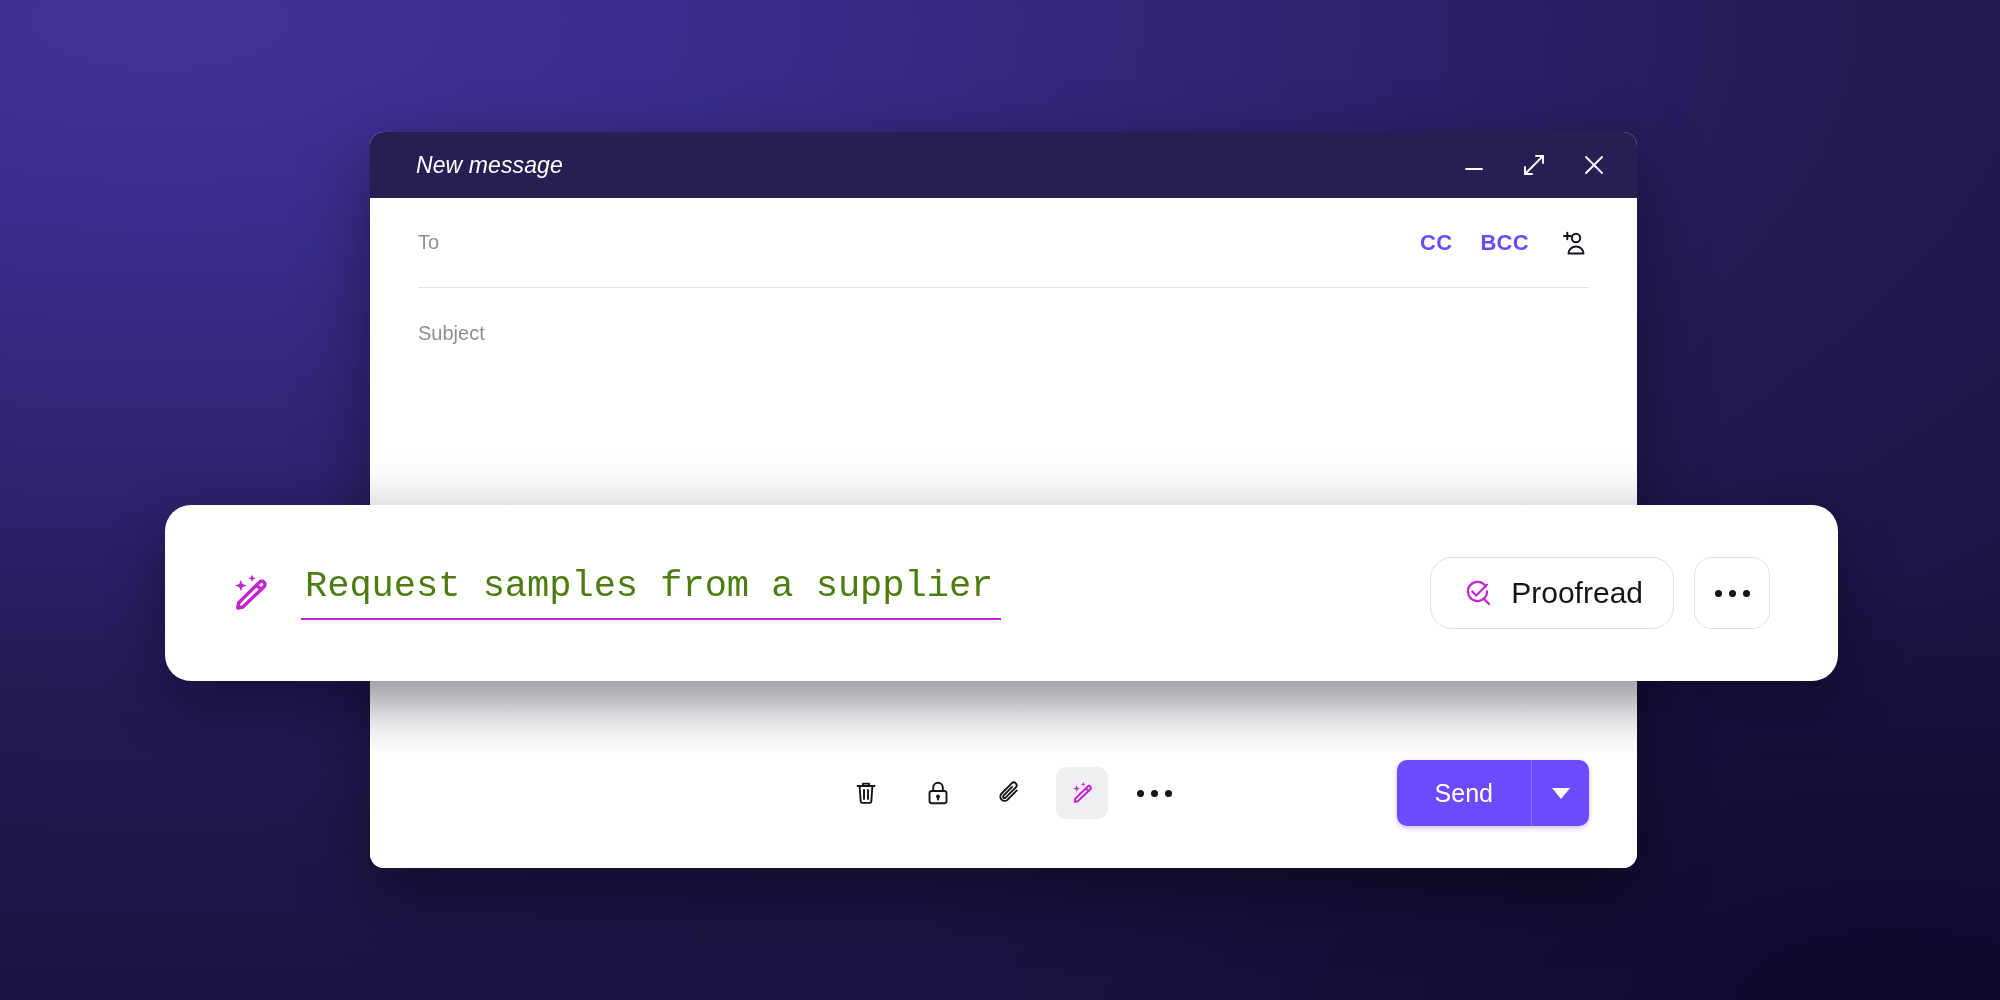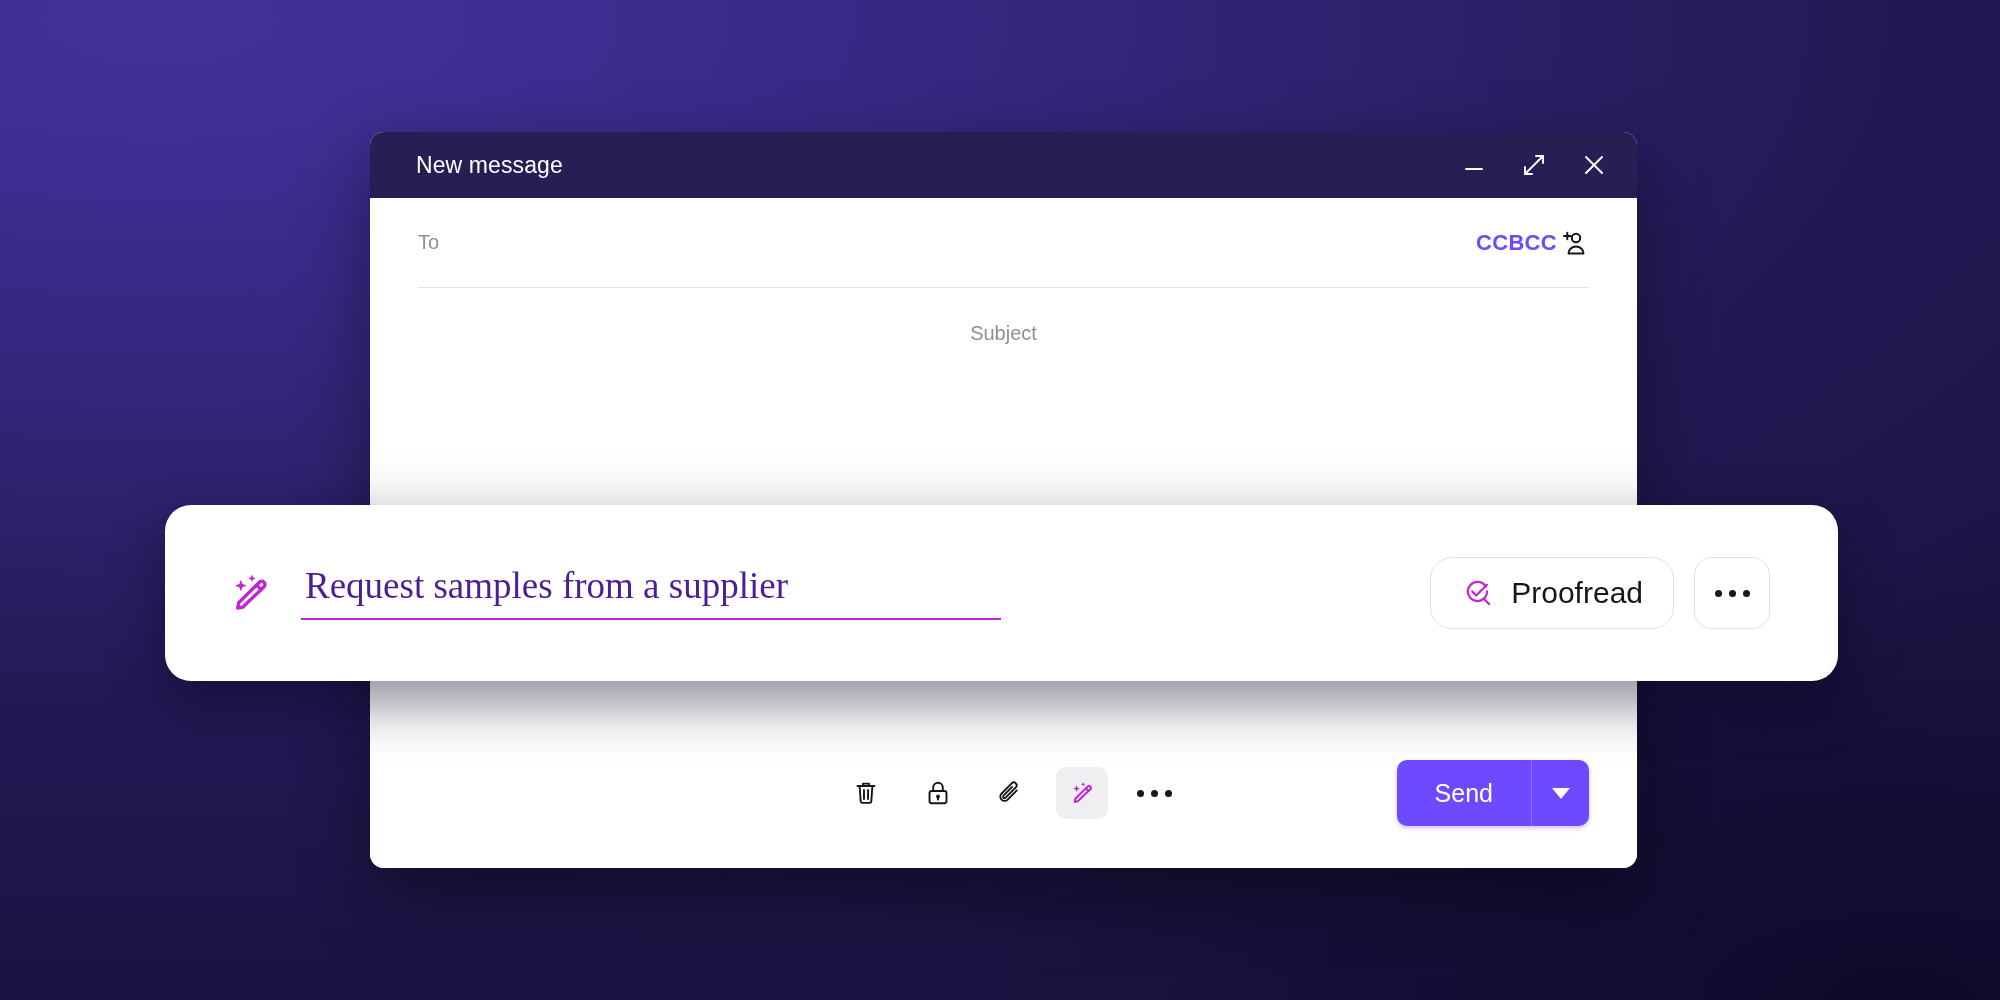--- a/index.html
+++ b/index.html
@@ -38,20 +38,21 @@
     overflow: hidden;
     z-index: 2;
   }
   .compose-header {
     height: 66px;
     background: #271e54;
     display: flex;
     align-items: center;
     padding: 0 26px 0 46px;
     color: #ffffff;
+    font-style: italic;
   }
   .compose-title {
     font-size: 23px;
     letter-spacing: .1px;
     flex: 1;
   }
   .win-btns { display: flex; align-items: center; gap: 26px; }
   .win-btn {
     width: 34px; height: 34px;
     display: flex; align-items: center; justify-content: center;
@@ -66,42 +67,42 @@
     background: linear-gradient(to bottom, #ffffff 0%, #ffffff 36%, #f3f3f4 56%, #fbfbfb 70%, #ffffff 80%);
   }
   .field-row {
     margin: 0 48px;
     display: flex;
     align-items: center;
     border-bottom: 1px solid #e3e3e6;
   }
   .row-from { height: 88px; padding-top: 16px; }
   .row-to   { height: 90px; }
-  .row-subj { height: 90px; border-bottom: none; text-align: center; }
+  .row-subj { height: 90px; border-bottom: none; }
 
   .from-addr {
     font-size: 24px;
     color: #16141c;
     display: flex; align-items: center; gap: 12px;
     cursor: pointer;
   }
   .caret-down {
     width: 0; height: 0;
     border-left: 7px solid transparent;
     border-right: 7px solid transparent;
     border-top: 9px solid #16141c;
     margin-top: 3px;
   }
   .placeholder {
     font-size: 20px;
     color: #8f8d96;
     flex: 1;
   }
   .to-actions {
-    display: flex; align-items: center; 
+    display: flex; align-items: center; gap: 28px;
   }
   .cc-link {
     font-size: 22px;
     font-weight: bold;
     color: #6d4aff;
     cursor: pointer;
     letter-spacing: .3px;
   }
   .contact-icon { cursor: pointer; display: flex; }
 
@@ -173,23 +174,23 @@
     z-index: 5;
   }
   .ai-wand { margin-right: 24px; display: flex; align-items: center; }
   .ai-input-wrap {
     flex: 1;
     margin-right: 42px;
     max-width: 700px;
   }
   .ai-input {
     width: 100%;
-    font-family: Liberation Serif, serif;
+    font-family: Liberation Mono, monospace;
     font-size: 37px;
-    color: #4c1d95;
+    color: #4d7c0f;
     border: none;
     border-bottom: 2px solid #c026d3;
     outline: none;
     background: transparent;
     padding: 0 4px 12px 4px;
     line-height: 1.1;
   }
   .ai-actions { display: flex; align-items: center; gap: 20px; margin-left: auto; }
   .pill {
     height: 72px;

